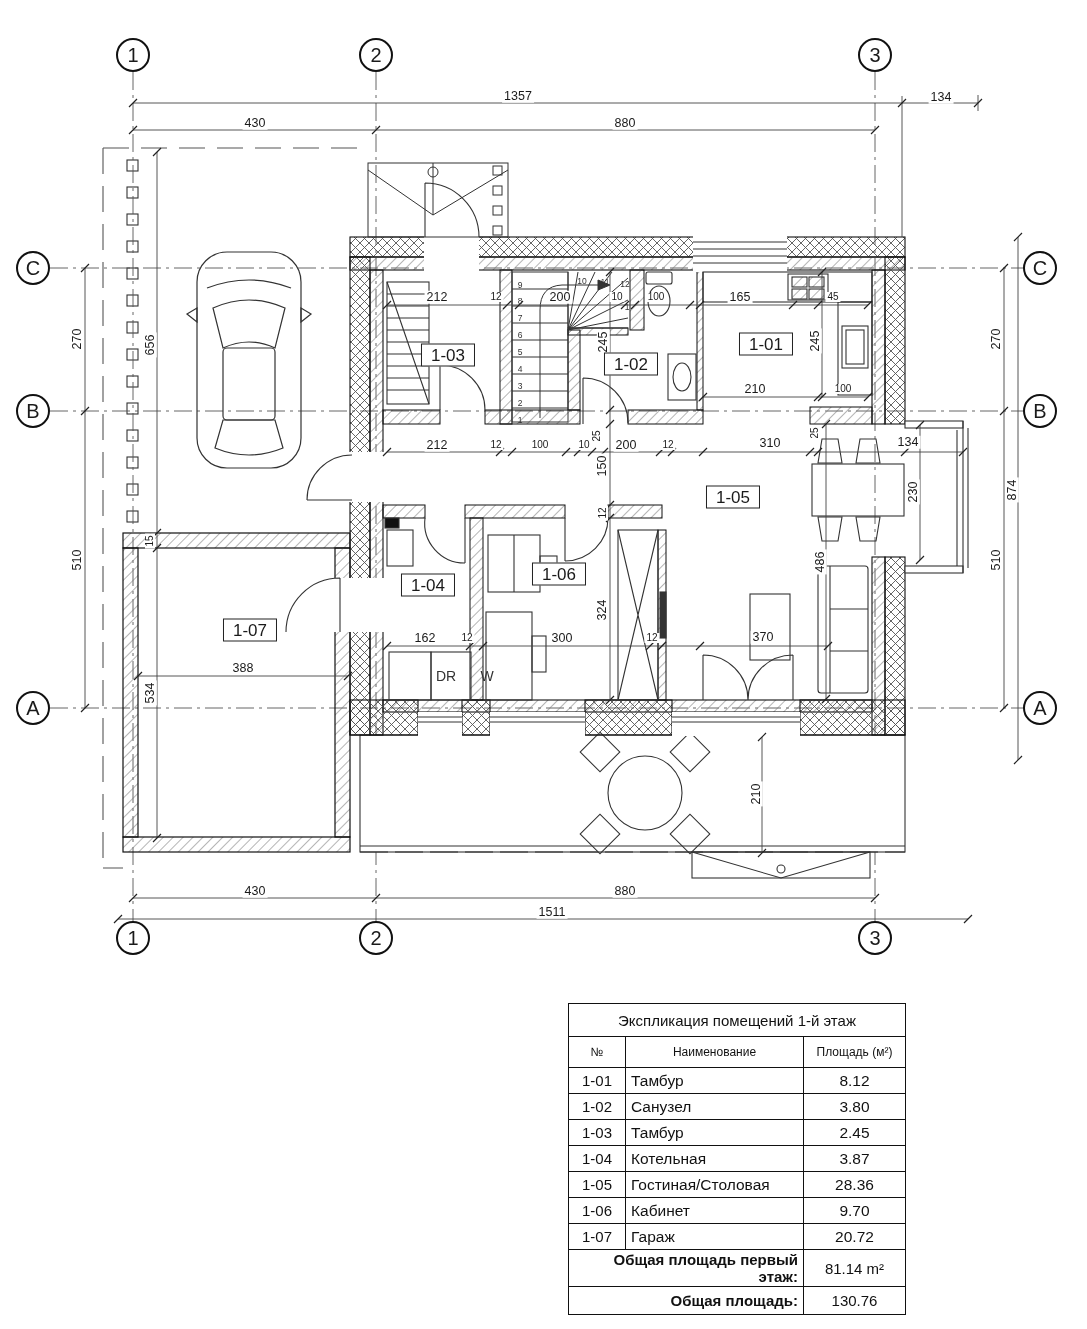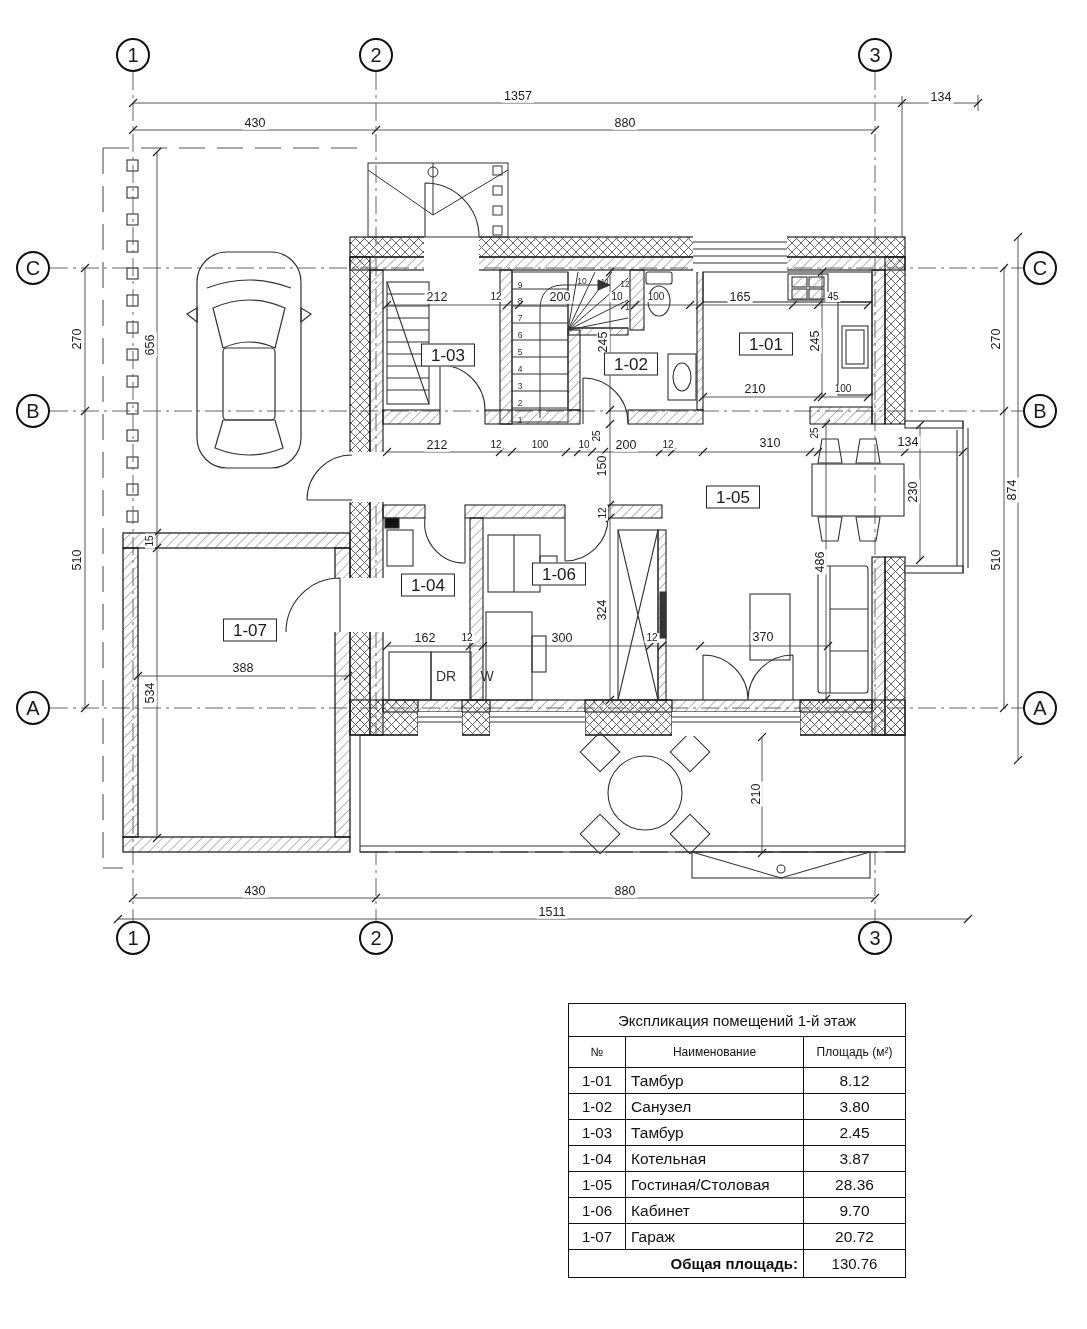--- a/index.html
+++ b/index.html
@@ -404,18 +404,22 @@
           <td class="c-area">9.70</td>
         </tr>
         <tr>
           <td class="c-num">1-07</td>
           <td class="c-name">Гараж</td>
           <td class="c-area">20.72</td>
         </tr>
       </tbody>
     <tfoot id="sched-foot">
         <tr>
+          <td colspan="2" class="f-label">Общая площадь первый этаж:</td>
+          <td class="f-value">81.14 m²</td>
+        </tr>
+        <tr>
           <td colspan="2" class="f-label">Общая площадь:</td>
           <td class="f-value f-bold">130.76</td>
         </tr>
       </tfoot>
   </table>
 </div>
 
 </body></html>

